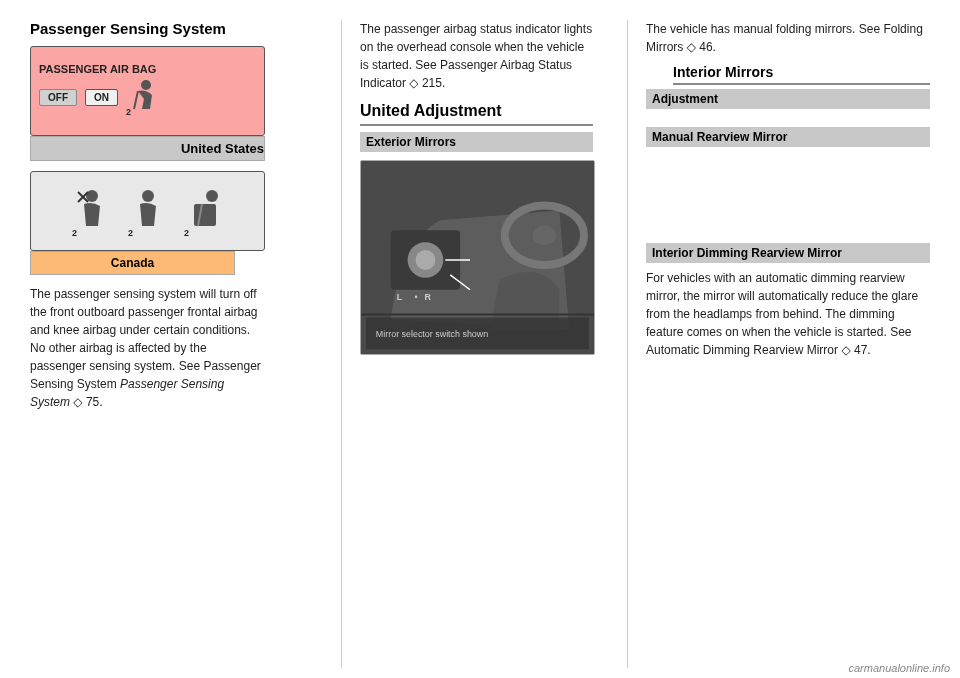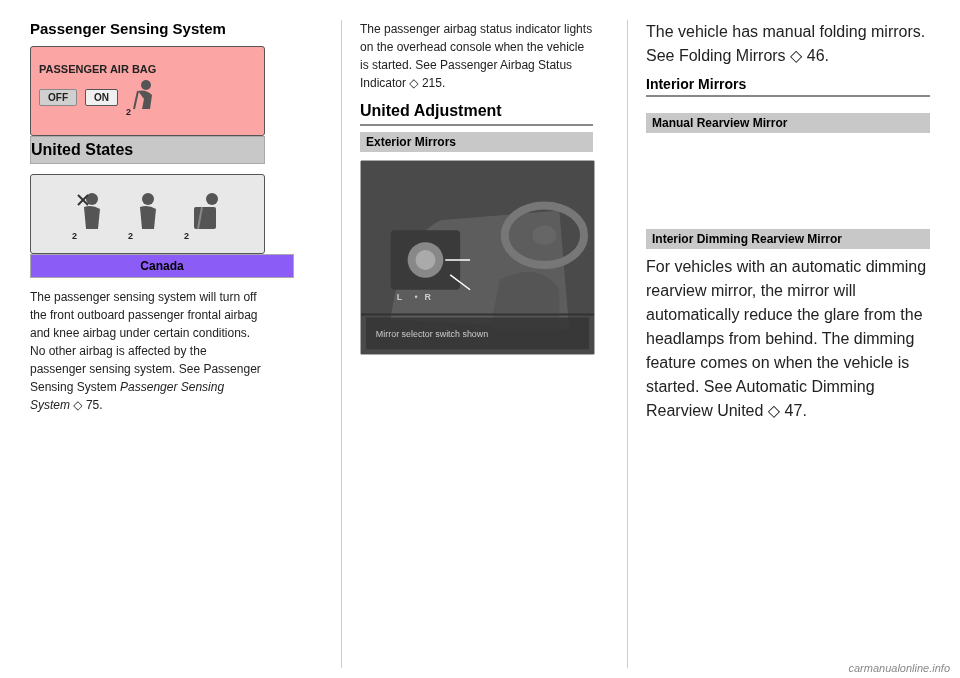--- a/index.html
+++ b/index.html
@@ -90,23 +90,23 @@
     }
 
     .airbag-btn.on {
       background: #f0f0f0;
       border-color: #555;
     }
 
     .label-bar {
       background: #c8c8c8;
       width: 235px;
-      text-align: left;
+      text-align: right;
       padding: 4px 0;
-      font-size: 16px;
+      font-size: 13px;
       font-weight: bold;
       color: #000;
       border: 1px solid #aaa;
       margin-top: 0;
     }
 
     .canada-box {
       border: 1.5px solid #555;
       border-radius: 3px;
       background: #e8e8e8;
@@ -114,22 +114,22 @@
       height: 80px;
       display: flex;
       align-items: center;
       justify-content: center;
       margin-top: 10px;
       margin-bottom: 0;
       gap: 16px;
     }
 
     .canada-label-bar {
-      background: #8b5cf6;
-      width: 264px;
+      background: #fdba74;
+      width: 205px;
       text-align: center;
       padding: 4px 0;
       font-size: 12px;
       font-weight: bold;
       color: #000;
       border: 1px solid #aaa;
       margin-top: 0;
     }
 
     .body-text {
@@ -192,33 +192,34 @@
     }
 
     
     .right-col {
       flex: 1;
       border-left: 1px solid #ccc;
       padding-left: 18px;
     }
 
     .right-body-text {
-      font-size: 16px;
+      font-size: 12px;
       color: #222;
       line-height: 1.5;
       margin-bottom: 8px;
     }
 
     .right-section-heading {
       font-size: 14px;
       font-weight: bold;
       color: #000;
       border-bottom: 2px solid #888;
       padding-bottom: 3px;
       margin-bottom: 4px;
+      margin-left: 27px;
     }
 
     .right-sub-heading-bar {
       background: #c8c8c8;
       padding: 3px 6px;
       font-size: 12px;
       font-weight: bold;
       color: #000;
       margin-bottom: 6px;
     }
@@ -334,30 +335,31 @@
         </svg>
       </div>
     </div>
 
     <div class="right-col">
       <div class="right-body-text">
         <span>The vehicle has manual folding mirrors. See Folding Mirrors</span> ◇ <span>46.</span>
       </div>
 
       <div class="right-section-heading">Interior Mirrors</div>
+      <div class="right-sub-heading-bar">Adjustment</div>
 
       <div style="height: 12px;"></div>
 
       <div class="right-sub-heading-bar">Manual Rearview Mirror</div>
 
       <div style="height: 80px;"></div>
 
       <div class="right-auto-heading-bar">Interior Dimming Rearview Mirror</div>
 
       <div class="right-body-text">
-        <span>For vehicles with an automatic dimming rearview mirror, the mirror will automatically reduce the glare from the headlamps from behind. The dimming feature comes on when the vehicle is started. See Automatic Dimming Rearview United</span> ◇ <span>47.</span>
+        <span>For vehicles with an automatic dimming rearview mirror, the mirror will automatically reduce the glare from the headlamps from behind. The dimming feature comes on when the vehicle is started. See Automatic Dimming Rearview Mirror</span> ◇ <span>47.</span>
       </div>
     </div>
 
   </div>
 </div>
 
 <div class="watermark">carmanualonline.info</div>
 
 </body></html>

